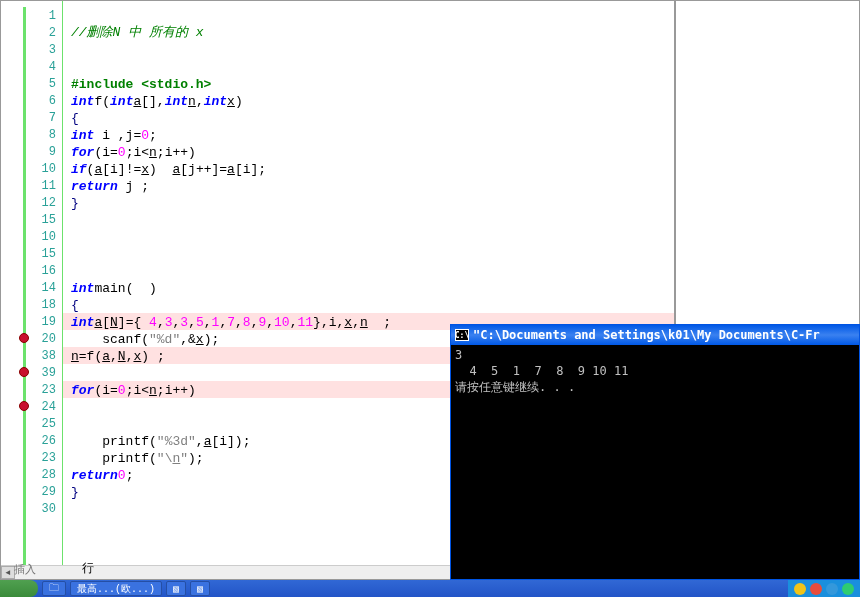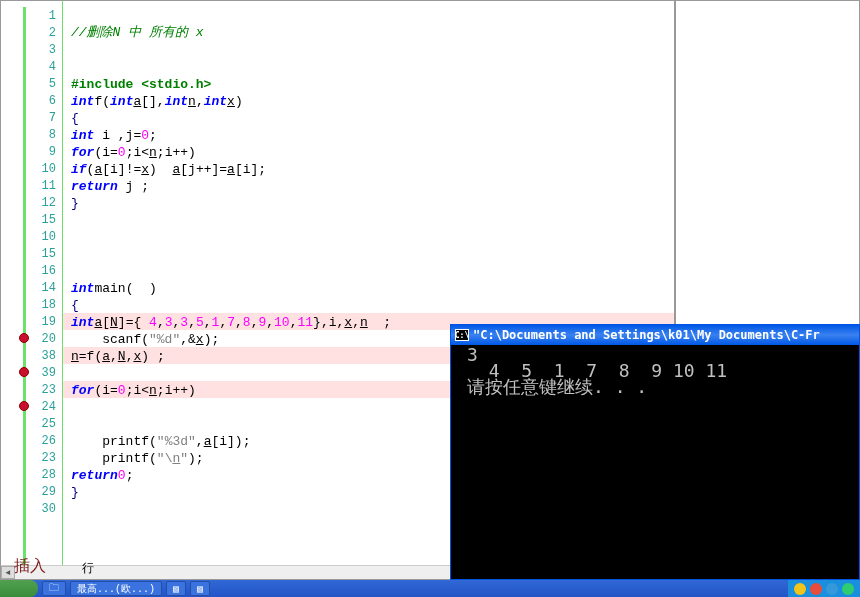--- a/index.html
+++ b/index.html
@@ -28,22 +28,22 @@
 .c-underline { text-decoration: underline; }
 
 .side-panel { flex: 1; background: #fff; border: 1px solid #999; padding: 4px 2px; font-family: "Simsun", "Courier New", monospace; font-size: 12px; }
 .file-item { display: flex; align-items: center; height: 17px; padding-left: 2px; cursor: pointer; }
 .file-icon-svg { width: 16px; height: 13px; margin-right: 4px; }
 .file-label { color: #000; }
 
 .console-wnd { position: absolute; left: 450px; top: 324px; width: 410px; height: 256px; background: #000; border: 1px solid #0054e3; font-family: "NSimSun", monospace; }
 .console-title { height: 20px; background: linear-gradient(to bottom, #0058e6, #3a81f0, #0058e6); display: flex; align-items: center; padding-left: 4px; color: #fff; font-size: 12px; font-weight: bold; }
 .console-cmd-icon { width: 14px; height: 12px; background: #000; border: 1px solid #fff; margin-right: 4px; display: flex; align-items: center; justify-content: center; font-size: 8px; color: #fff; }
-.console-body { padding: 2px 16px; color: #c0c0c0; font-size: 18px; line-height: 16px; white-space: pre; }
-.status-left { position: absolute; left: 14px; bottom: 20px; font-size: 16px; font-family: "Simsun"; color: #7f1d1d; margin-top: 24px; }
+.console-body { padding: 2px 4px; color: #c0c0c0; font-size: 12px; line-height: 16px; white-space: pre; }
+.status-left { position: absolute; left: 14px; bottom: 20px; font-size: 11px; font-family: "Simsun"; color: #737373; margin-top: 24px; }
 .status-col { position: absolute; left: 82px; bottom: 20px; font-size: 12px; font-family: "Simsun"; color: #000; }
 
 .taskbar { position: absolute; left: 0; bottom: 0; width: 860px; height: 17px; background: linear-gradient(to bottom, #3168d5, #2254c7); display: flex; align-items: center; }
 .start-btn { width: 38px; height: 17px; background: linear-gradient(to bottom, #50a050, #3a8b3a); border-radius: 0 8px 8px 0; }
 .task-item { height: 15px; margin-left: 4px; padding: 0 6px; background: #3a72e0; border: 1px solid #254fa5; color: #fff; font-size: 10px; display: flex; align-items: center; border-radius: 2px; }
 .tray { margin-left: auto; height: 17px; padding: 0 6px; background: #1a8fdd; display: flex; align-items: center; gap: 4px; }
 .tray-icon { width: 12px; height: 12px; border-radius: 50%; }
 
 .scrollbar-h { position: absolute; bottom: 0; left: 0; right: 0; height: 14px; background: #efefef; border-top: 1px solid #ccc; }
 .sb-btn { width: 14px; height: 13px; background: #ddd; border: 1px solid #aaa; position: absolute; display: flex; align-items: center; justify-content: center; font-size: 8px; color: #555; }

